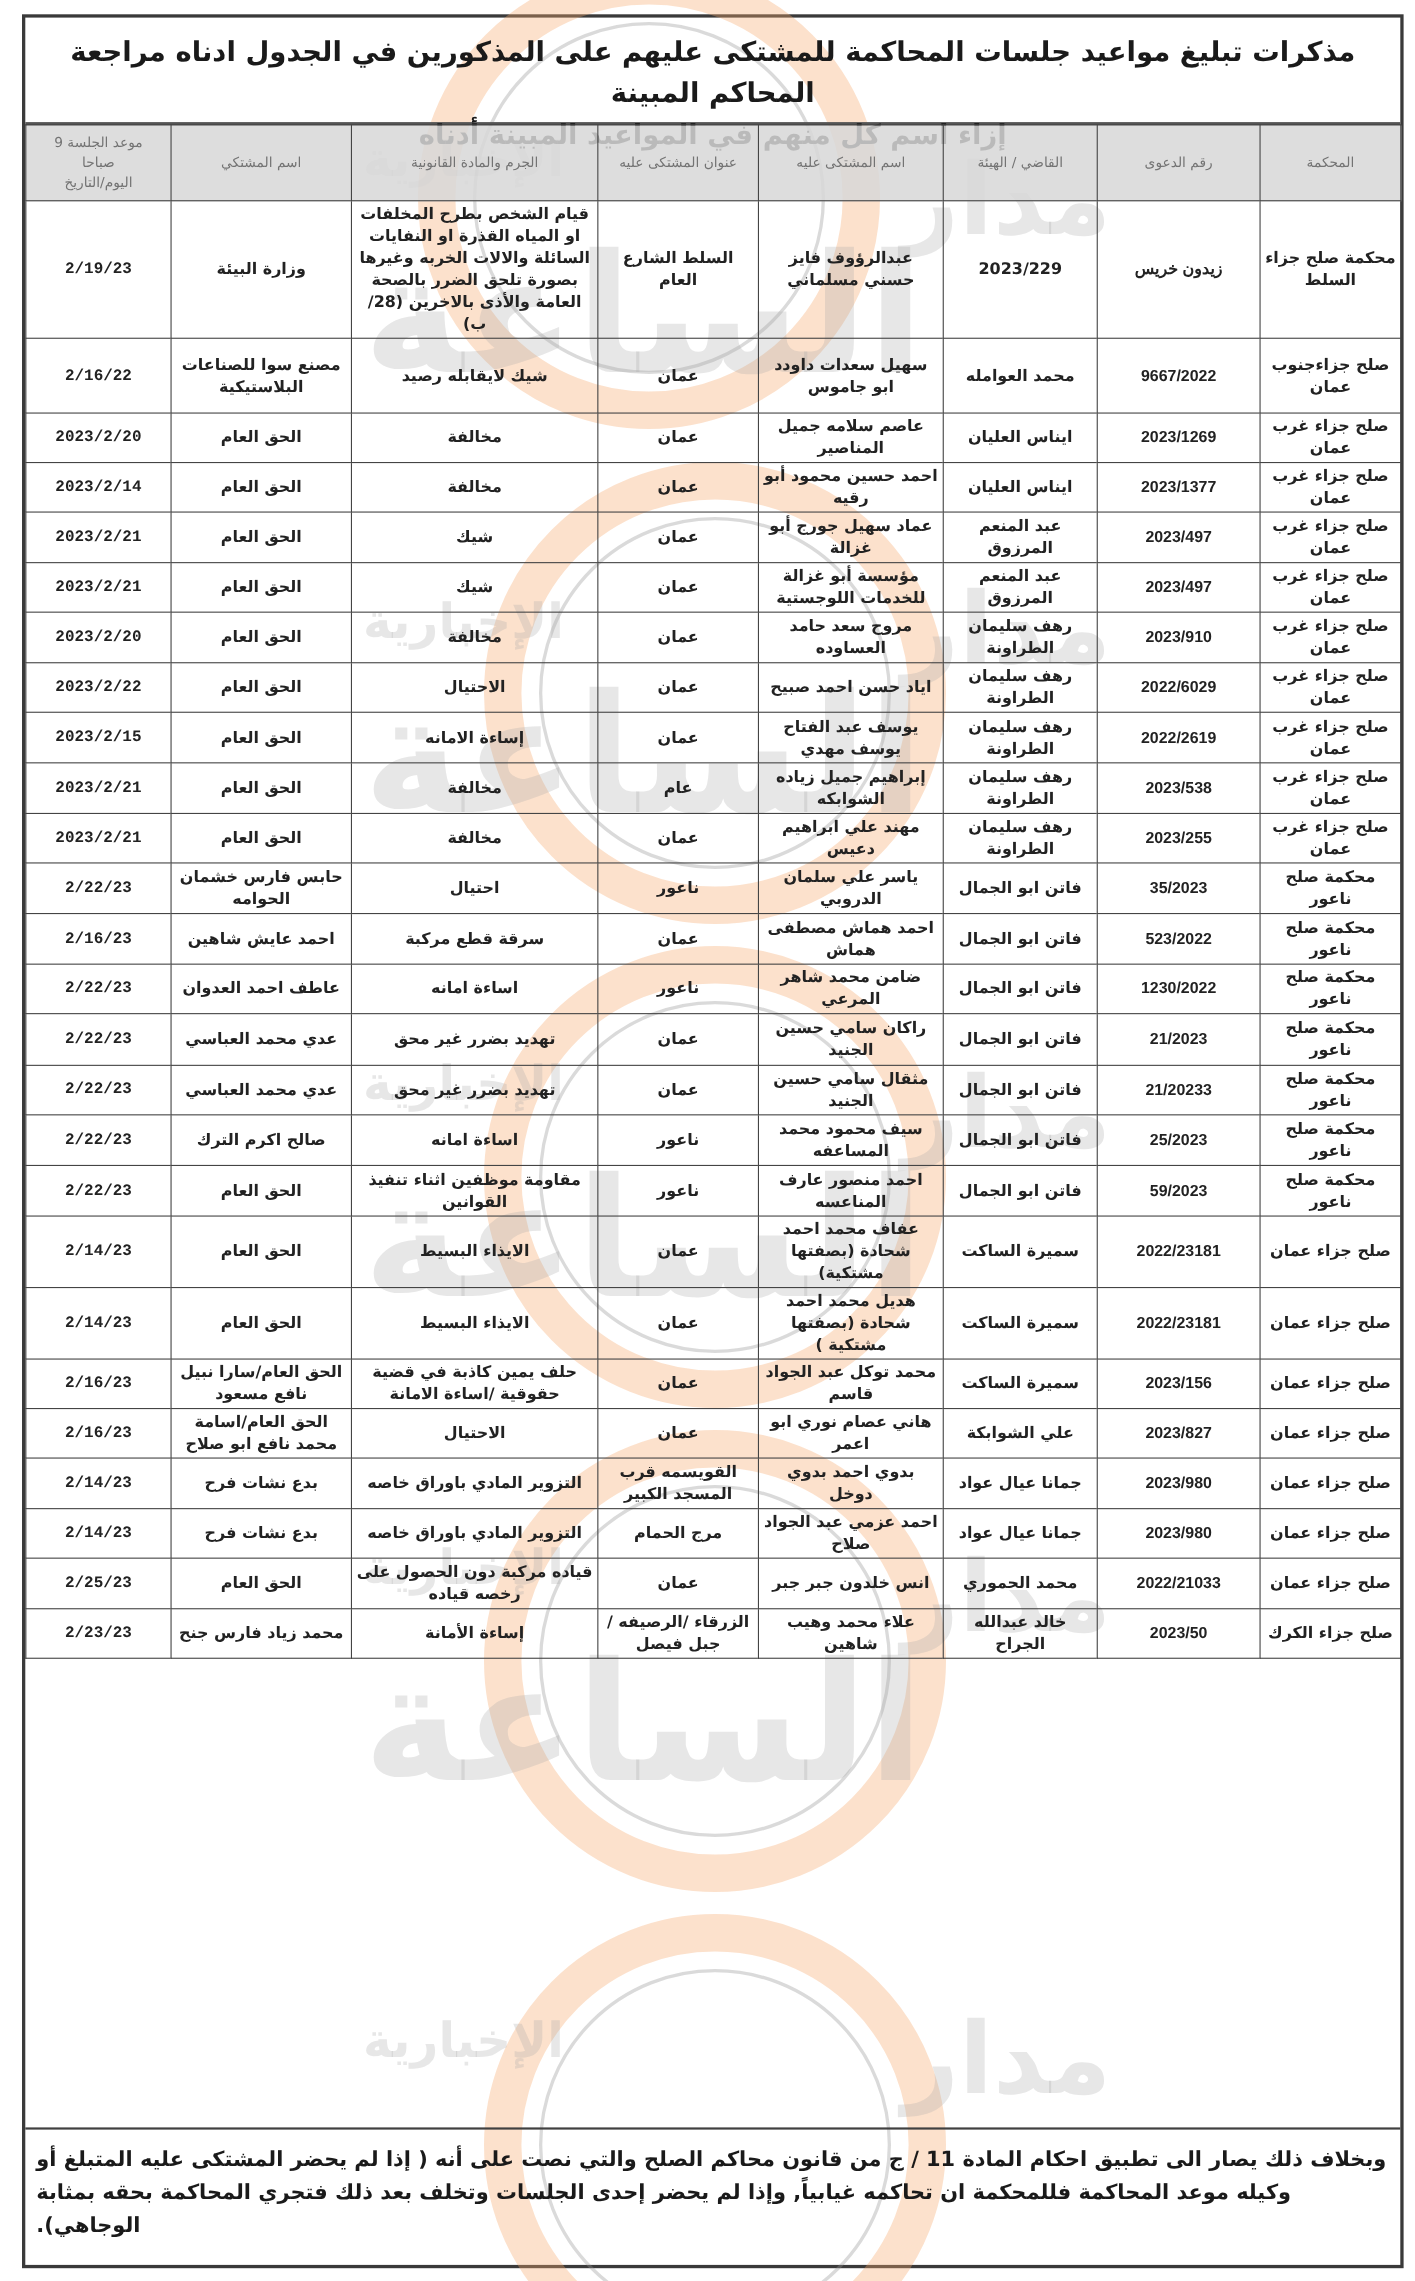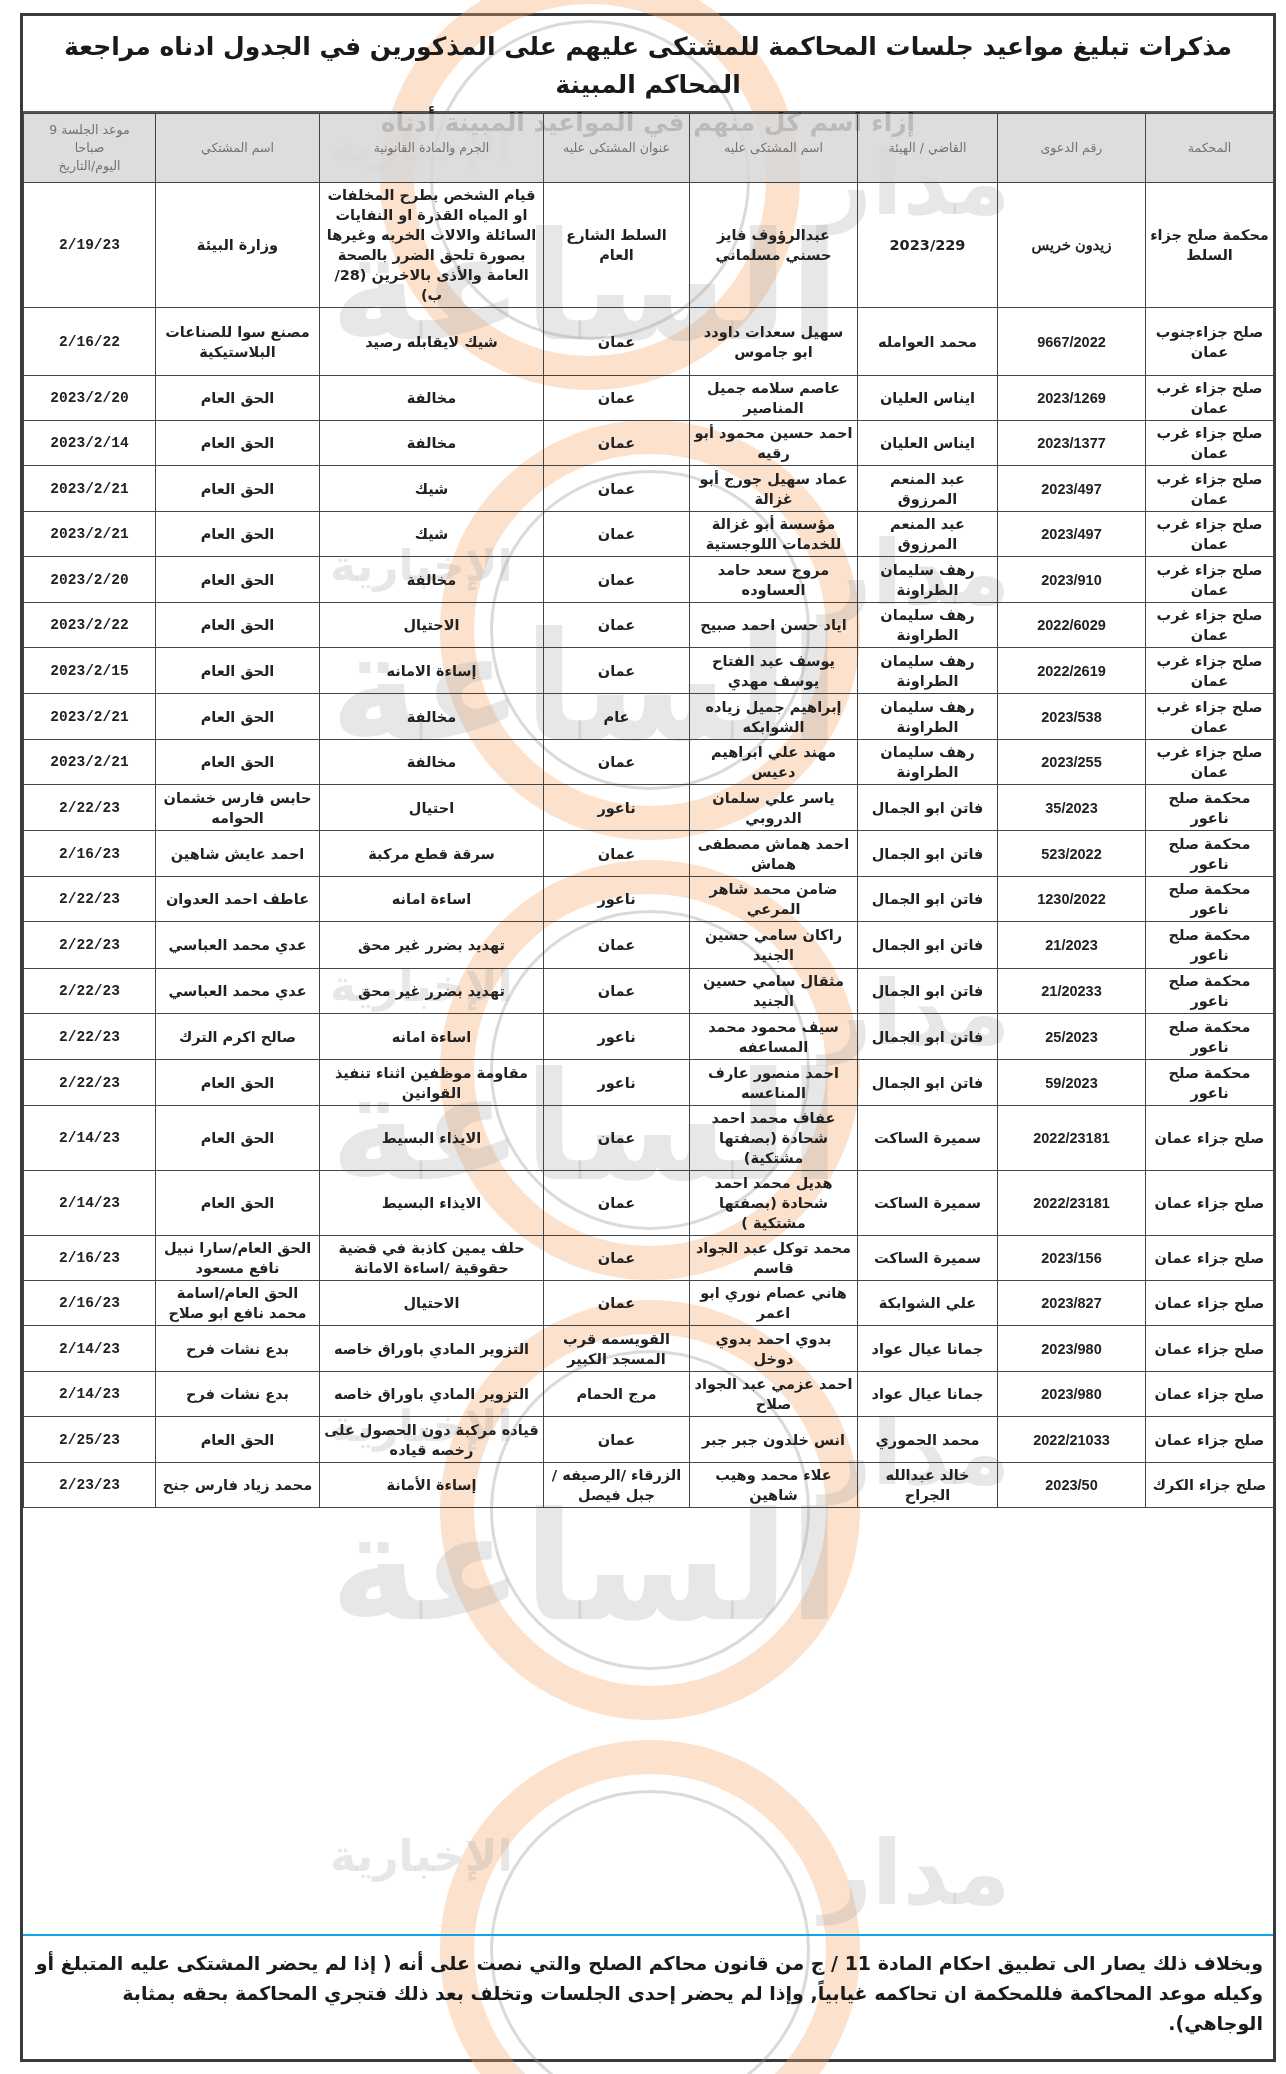--- a/index.html
+++ b/index.html
@@ -14,22 +14,22 @@
                direction:rtl; table-layout:fixed; z-index:3; }
   table.grid th, table.grid td { border:1.5px solid #444; text-align:center; vertical-align:middle;
                font-weight:bold; font-size:14.5px; line-height:20px; padding:2px 4px; color:#222;
                background:transparent; }
   table.grid th { background:rgba(215,215,215,0.85); font-size:12.5px; font-weight:normal;
                color:#737373; height:64px; line-height:18px; }
   td.court { font-size:18px; line-height:27px; font-weight:normal; color:#111; }
   td.caseno { font-size:21px; font-family:Liberation Sans, sans-serif; font-weight:bold; }
   td.date { font-size:16px; font-family:Liberation Mono, monospace; font-weight:bold; }
   .footer { position:absolute; left:0; bottom:0; width:100%; height:125px; box-sizing:border-box;
-            direction:rtl; text-align:right; font-weight:bold; font-size:19px; line-height:30px;
-            padding:12px 10px 0 10px; border-top:2px solid #0ea5e9; z-index:3; }
+            direction:rtl; text-align:left; font-weight:bold; font-size:19px; line-height:30px;
+            padding:12px 10px 0 10px; border-top:2px solid #404040; z-index:3; }
   
   .wm { position:absolute; z-index:1; pointer-events:none; }
   .wm-ring { border-radius:50%; border:34px solid rgba(245,170,110,0.35); box-sizing:border-box; }
   .wm-face { border-radius:50%; border:3px solid rgba(150,150,150,0.35); box-sizing:border-box; }
   .wm-text { color:rgba(170,170,170,0.28); font-weight:bold; direction:rtl; white-space:nowrap;
              font-family:"DejaVu Sans",sans-serif; }
 </style>
 </head>
 <body>
 

